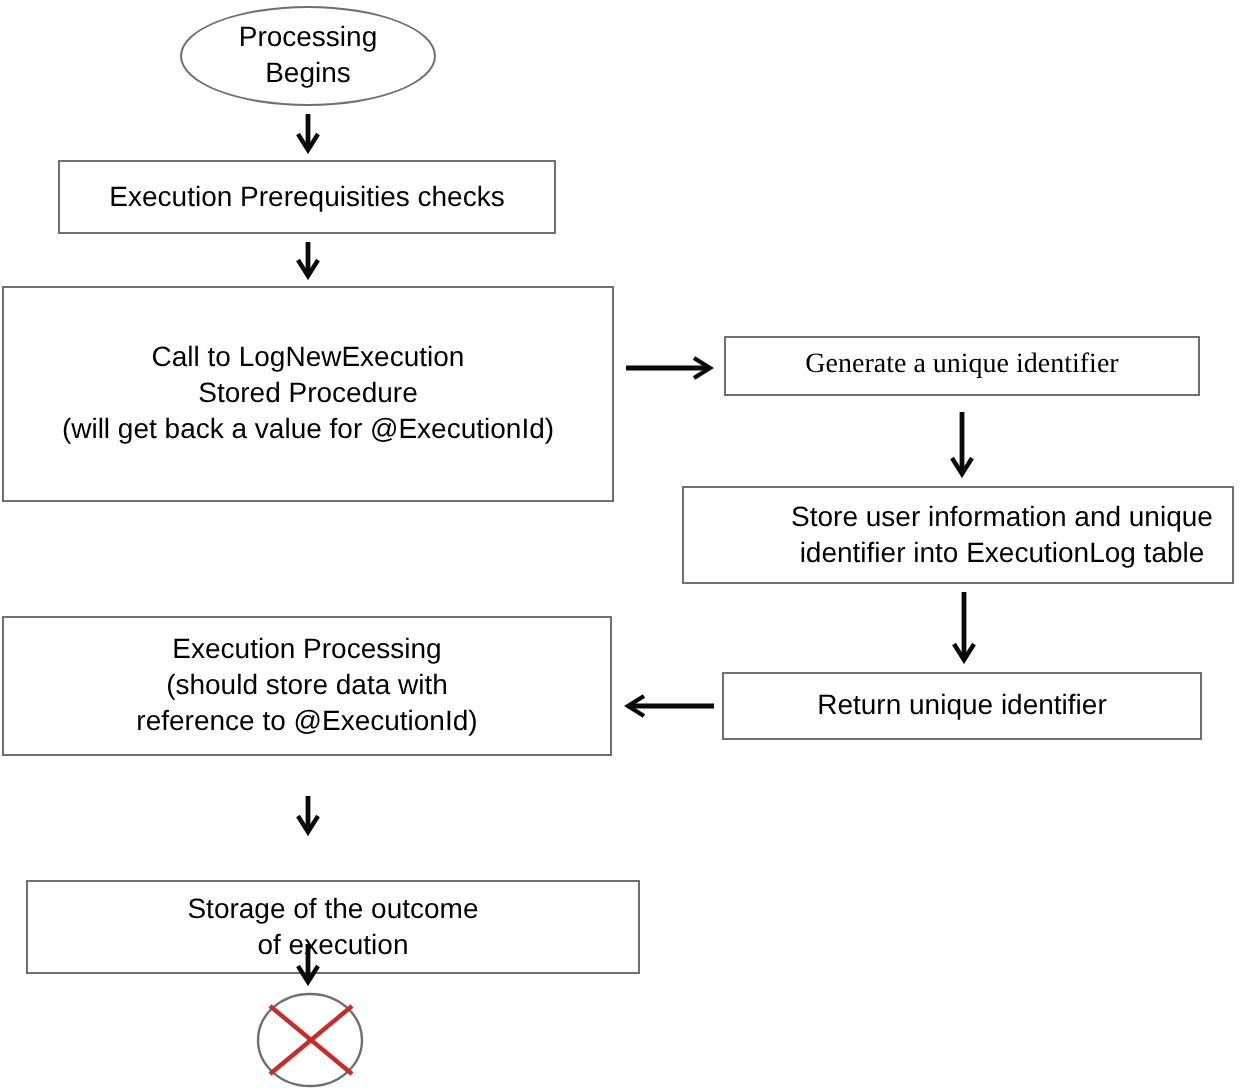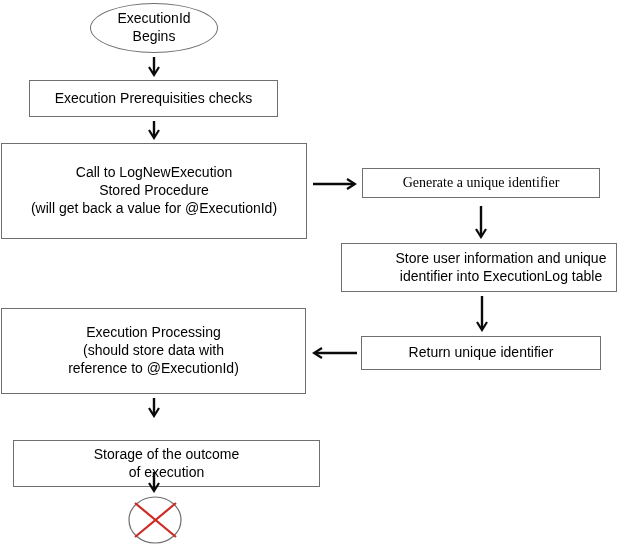--- a/index.html
+++ b/index.html
@@ -30,25 +30,25 @@
     text-align: center;
     font-size: 14px;
     line-height: 1.28;
     white-space: pre-line;
   }
   .node.start {
     border-radius: 50%;
   }
   #n-start   { left: 90px;  top: 3px;   width: 128px; height: 50px; }
   #n-prereq  { left: 29px;  top: 80px;  width: 249px; height: 37px; text-align: center; }
-  #n-call    { left: 1px;   top: 143px; width: 306px; height: 96px; }
+  #n-call    { left: 1px;   top: 143px; width: 306px; height: 108px; }
   #n-generate{ left: 362px; top: 168px; width: 238px; height: 30px; font-family: Liberation Serif, serif; }
   #n-store   { left: 341px; top: 243px; width: 276px; height: 49px; padding-left: 44px; }
   #n-return  { left: 361px; top: 336px; width: 240px; height: 34px; }
-  #n-process { left: 1px;   top: 308px; width: 305px; height: 86px; }
+  #n-process { left: 1px;   top: 308px; width: 305px; height: 70px; }
   #n-storage { left: 13px;  top: 415px; width: 307px; height: 47px; margin-top: 25px; }
   svg.layer {
     position: absolute;
     left: 0; top: 0;
     width: 622px; height: 544px;
     pointer-events: none;
   }
   .arrow {
     stroke: var(--arrow);
     stroke-width: 2.4;
@@ -69,21 +69,21 @@
     stroke-width: 2.2;
     fill: none;
   }
 </style>
 </head>
 <body>
 
 <div class="canvas">
 
   <div class="node start" id="n-start">
-    <span>ExecutionId
+    <span>Processing
 Begins</span>
   </div>
 
   <div class="node" id="n-prereq">
     <span>Execution Prerequisities checks</span>
   </div>
 
   <div class="node" id="n-call">
     <span>Call to LogNewExecution
 Stored Procedure

